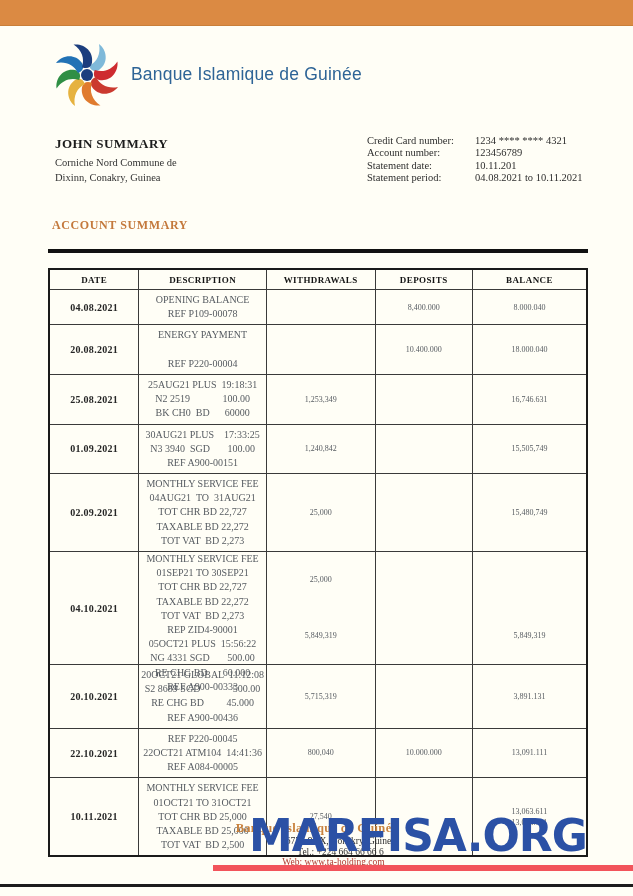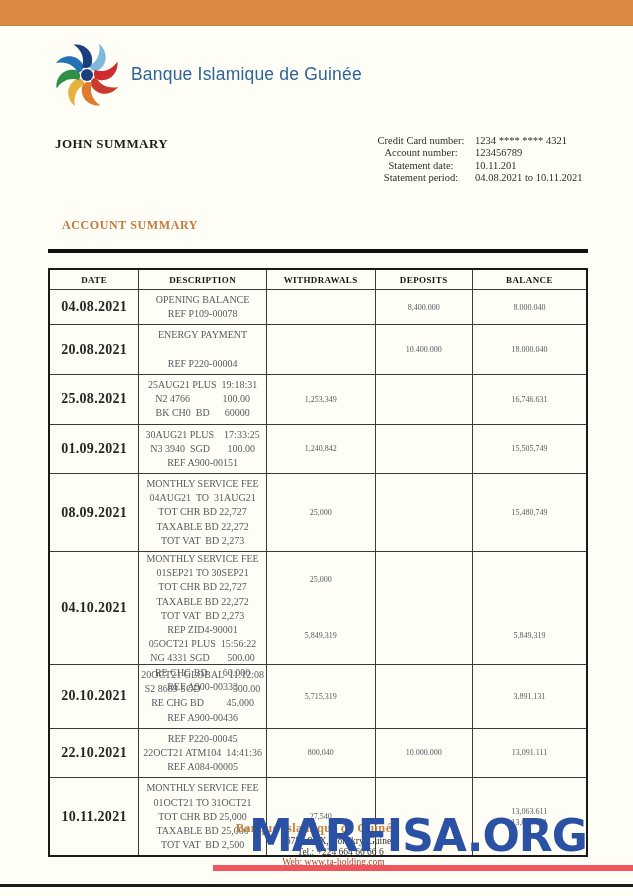--- a/index.html
+++ b/index.html
@@ -11,32 +11,32 @@
   .topbar{position:absolute;top:0;left:0;width:633px;height:25px;background:#DB8A43;border-bottom:1px solid #C97F39;}
 
   .logo-row{position:absolute;top:40px;left:54px;display:flex;align-items:center;gap:11px;}
   .logo-svg{width:66px;height:68px;display:block;}
   .bank-name{font-family:"Liberation Sans","DejaVu Sans",sans-serif;font-size:17.5px;color:#2E6496;letter-spacing:0.2px;}
 
   .customer{position:absolute;top:136px;left:55px;}
   .customer-name{font-size:13px;font-weight:bold;color:#1d1d1d;letter-spacing:0.4px;}
   .customer-addr{font-size:10.5px;color:#333;line-height:1.45;margin-top:3px;white-space:pre;}
 
-  .acct{position:absolute;top:135px;left:367px;text-align:center;}
+  .acct{position:absolute;top:135px;left:367px;}
   .acct-row{display:flex;font-size:10.5px;color:#2e2e2e;line-height:12.4px;}
   .acct-label{width:108px;}
 
-  .section-title{position:absolute;top:218px;left:62px;font-size:12px;font-weight:bold;color:#C4793C;letter-spacing:0.6px;}
+  .section-title{position:absolute;top:218px;left:52px;font-size:12px;font-weight:bold;color:#C4793C;letter-spacing:0.6px;}
 
   .table-wrap{position:absolute;top:249px;left:48px;width:540px;}
   .table-topbar{height:4px;background:#111;margin-bottom:2px;}
   table{width:100%;border-collapse:collapse;border:2px solid #1a1a1a;table-layout:fixed;margin-top:15px;}
   th,td{border:1px solid #3a3a3a;text-align:center;vertical-align:middle;padding:2px 1px;}
   th{font-size:9px;color:#141414;letter-spacing:0.4px;height:15px;}
-  td.date{font-size:14px;font-weight:bold;color:#262626;letter-spacing:0.3px;}
+  td.date{font-size:10px;font-weight:bold;color:#262626;letter-spacing:0.3px;}
   td.desc{font-size:10px;color:#565b61;white-space:pre;line-height:1.42;padding:3px 1px;}
   td.num{font-size:8px;color:#565b61;white-space:pre;line-height:1.4;}
   td.dualcell{padding:0;height:112px;}
   .stack{display:flex;flex-direction:column;height:112px;}
   .stack > div{flex:1;display:flex;align-items:center;justify-content:center;white-space:pre;}
 
   .footer{position:absolute;top:821px;left:0;width:633px;text-align:center;}
   .footer-bank{font-size:12.5px;font-weight:bold;color:#C8823E;letter-spacing:0.3px;}
   .footer-line{font-size:9.5px;color:#2f2f2f;line-height:10.5px;padding-left:48px;}
   .footer-web{font-size:9.5px;color:#B03A30;text-decoration:underline;line-height:11px;padding-left:34px;}
@@ -69,20 +69,22 @@
       <use href="#crescent" fill="#2272B5" transform="rotate(270)"></use>
       <use href="#crescent" fill="#1C3E7E" transform="rotate(315)"></use>
       <circle cx="0" cy="0" r="6" fill="#1C3E7E"></circle>
     </g>
   </svg>
   <div class="bank-name">Banque Islamique de Guinée</div>
 </div>
 
 <div class="customer">
   <div class="customer-name">JOHN SUMMARY</div>
+  <div class="customer-addr">Corniche Nord Commune de
+Dixinn, Conakry, Guinea</div>
 </div>
 
 <div class="acct">
   <div class="acct-row">
     <div class="acct-label">Credit Card number:</div>
     <div class="acct-value">1234 **** **** 4321</div>
   </div>
   <div class="acct-row">
     <div class="acct-label">Account number:</div>
     <div class="acct-value">123456789</div>
@@ -132,37 +134,37 @@
           <td class="desc">ENERGY PAYMENT
 
 REF P220-00004</td>
           <td class="num"></td>
           <td class="num">10.400.000</td>
           <td class="num">18.000.040</td>
         </tr>
         <tr>
           <td class="date">25.08.2021</td>
           <td class="desc">25AUG21 PLUS  19:18:31
-N2 4766             100.00
+N2 2519             100.00
 BK CH0  BD      60000</td>
           <td class="num">1,253,349</td>
           <td class="num"></td>
           <td class="num">16,746.631</td>
         </tr>
         <tr>
           <td class="date">01.09.2021</td>
           <td class="desc">30AUG21 PLUS    17:33:25
 N3 3940  SGD       100.00
 REF A900-00151</td>
           <td class="num">1,240,842</td>
           <td class="num"></td>
           <td class="num">15,505,749</td>
         </tr>
         <tr>
-          <td class="date">08.09.2021</td>
+          <td class="date">02.09.2021</td>
           <td class="desc">MONTHLY SERVICE FEE
 04AUG21  TO  31AUG21
 TOT CHR BD 22,727
 TAXABLE BD 22,272
 TOT VAT  BD 2,273</td>
           <td class="num">25,000</td>
           <td class="num"></td>
           <td class="num">15,480,749</td>
         </tr>
         <tr>

